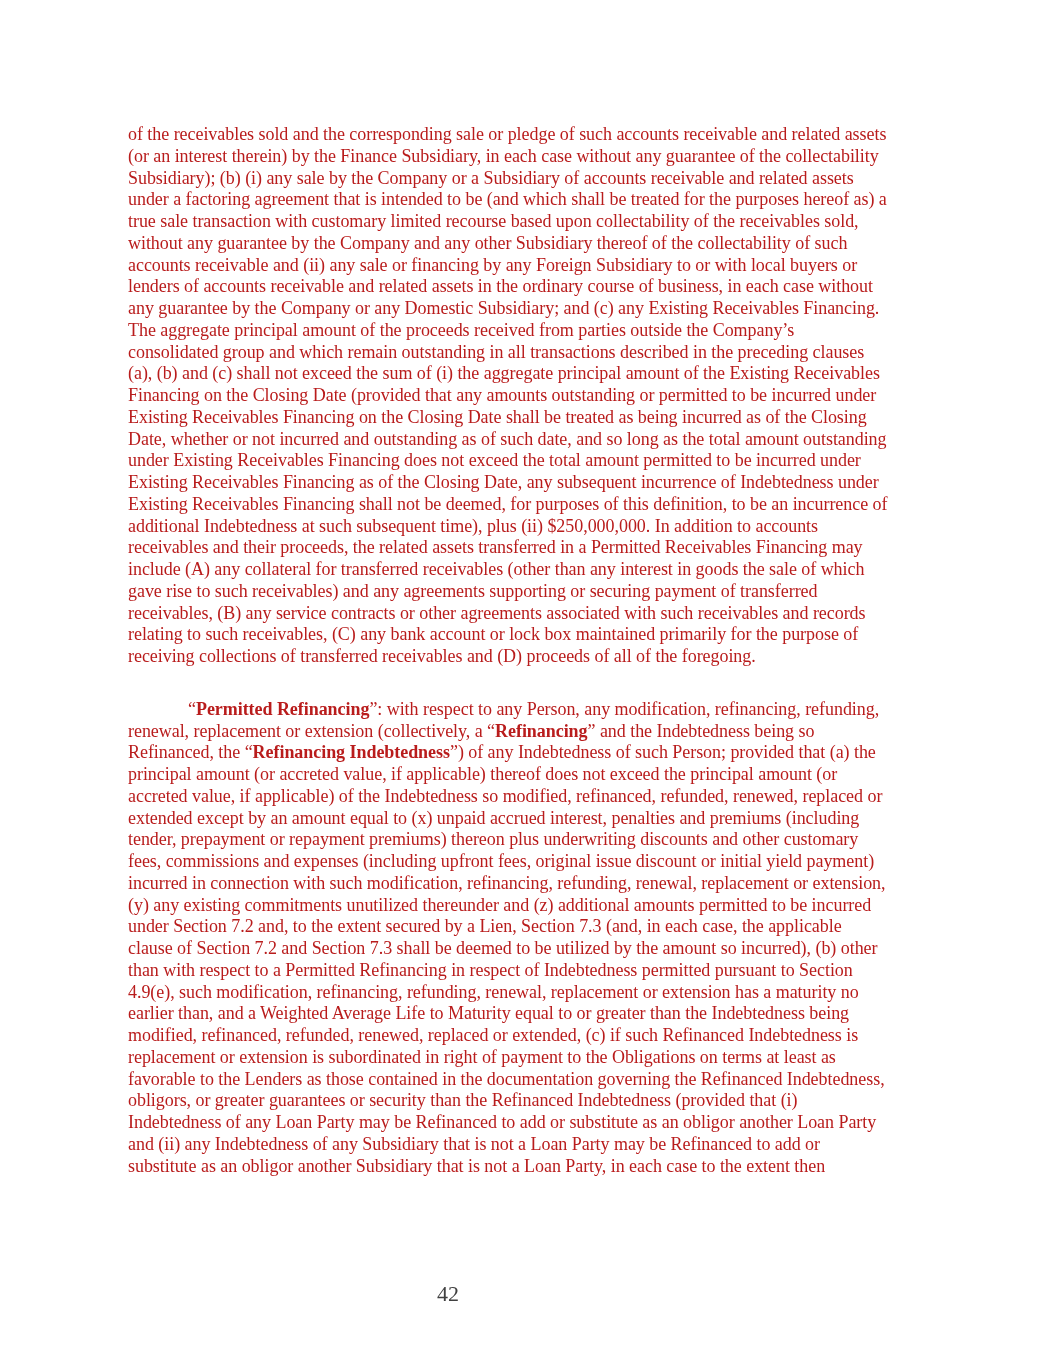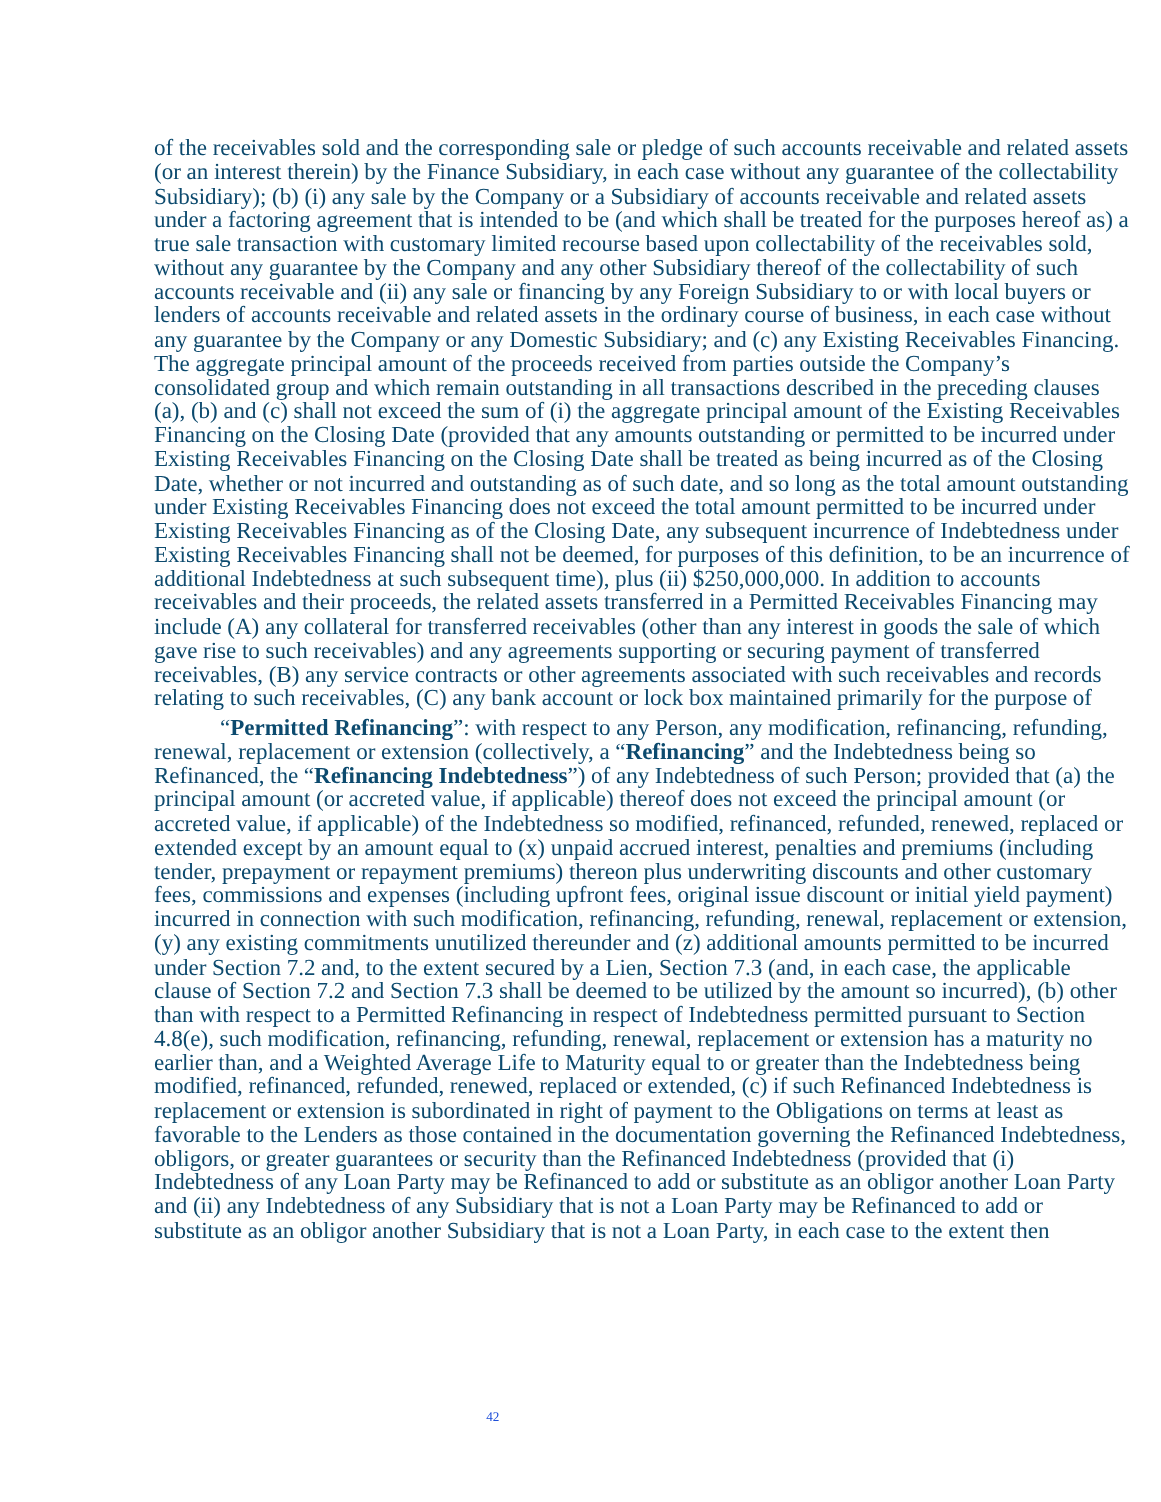--- a/index.html
+++ b/index.html
@@ -1,28 +1,28 @@
 <!DOCTYPE html>
 <html><head>
 <meta charset="utf-8">
 <style>
   html, body { margin: 0; padding: 0; background: #ffffff; }
   body { width: 1055px; height: 1365px; position: relative; overflow: hidden; }
   .page {
-    position: absolute; left: 140px; top: 124px; width: 820px;
-    font-family: "Liberation Serif", serif; font-size: 21px; line-height: 21.75px;
-    color: #0c4a6e; letter-spacing: -0.05px;
+    position: absolute; left: 128px; top: 124px; width: 820px;
+    font-family: "Liberation Serif", serif; font-size: 18px; line-height: 21.75px;
+    color: #b91c1c; letter-spacing: -0.05px;
   }
   .line { white-space: nowrap; height: 21.75px; }
-  .para2 { margin-top: 5px; font-family: Liberation Serif, serif; }
+  .para2 { margin-top: 31px; font-family: Liberation Serif, serif; }
   .indent { padding-left: 60px; }
   b { font-weight: bold; }
   .page-number {
     position: absolute; top: 1281px; left: 0; width: 896px; text-align: center;
-    font-family: "Liberation Serif", serif; font-size: 12px; color: #1d4ed8;
+    font-family: "Liberation Serif", serif; font-size: 22px; color: #404040;
   }
 </style>
 </head>
 <body>
 
 <div class="page">
   <div id="p1">
       <div class="line">of the receivables sold and the corresponding sale or pledge of such accounts receivable and related assets</div>
       <div class="line">(or an interest therein) by the Finance Subsidiary, in each case without any guarantee of the collectability</div>
       <div class="line">Subsidiary); (b) (i) any sale by the Company or a Subsidiary of accounts receivable and related assets</div>
@@ -40,38 +40,39 @@
       <div class="line">Date, whether or not incurred and outstanding as of such date, and so long as the total amount outstanding</div>
       <div class="line">under Existing Receivables Financing does not exceed the total amount permitted to be incurred under</div>
       <div class="line">Existing Receivables Financing as of the Closing Date, any subsequent incurrence of Indebtedness under</div>
       <div class="line">Existing Receivables Financing shall not be deemed, for purposes of this definition, to be an incurrence of</div>
       <div class="line">additional Indebtedness at such subsequent time), plus (ii) $250,000,000.  In addition to accounts</div>
       <div class="line">receivables and their proceeds, the related assets transferred in a Permitted Receivables Financing may</div>
       <div class="line">include (A) any collateral for transferred receivables (other than any interest in goods the sale of which</div>
       <div class="line">gave rise to such receivables) and any agreements supporting or securing payment of transferred</div>
       <div class="line">receivables, (B) any service contracts or other agreements associated with such receivables and records</div>
       <div class="line">relating to such receivables, (C) any bank account or lock box maintained primarily for the purpose of</div>
+      <div class="line">receiving collections of transferred receivables and (D) proceeds of all of the foregoing.</div>
     </div>
 
   <div class="para2" id="p2">
     <div class="line indent"><span>“</span><b>Permitted Refinancing</b><span>”: with respect to any Person, any modification, refinancing, refunding,</span></div>
     <div class="line"><span>renewal, replacement or extension (collectively, a “</span><b>Refinancing</b><span>” and the Indebtedness being so</span></div>
     <div class="line"><span>Refinanced, the “</span><b>Refinancing Indebtedness</b><span>”) of any Indebtedness of such Person; provided that (a) the</span></div>
     <div id="p2-rest">
         <div class="line">principal amount (or accreted value, if applicable) thereof does not exceed the principal amount (or</div>
         <div class="line">accreted value, if applicable) of the Indebtedness so modified, refinanced, refunded, renewed, replaced or</div>
         <div class="line">extended except by an amount equal to (x) unpaid accrued interest, penalties and premiums (including</div>
         <div class="line">tender, prepayment or repayment premiums) thereon plus underwriting discounts and other customary</div>
         <div class="line">fees, commissions and expenses (including upfront fees, original issue discount or initial yield payment)</div>
         <div class="line">incurred in connection with such modification, refinancing, refunding, renewal, replacement or extension,</div>
         <div class="line">(y) any existing commitments unutilized thereunder and (z) additional amounts permitted to be incurred</div>
         <div class="line">under Section 7.2 and, to the extent secured by a Lien, Section 7.3 (and, in each case, the applicable</div>
         <div class="line">clause of Section 7.2 and Section 7.3 shall be deemed to be utilized by the amount so incurred), (b) other</div>
         <div class="line">than with respect to a Permitted Refinancing in respect of Indebtedness permitted pursuant to Section</div>
-        <div class="line">4.8(e), such modification, refinancing, refunding, renewal, replacement or extension has a maturity no</div>
+        <div class="line">4.9(e), such modification, refinancing, refunding, renewal, replacement or extension has a maturity no</div>
         <div class="line">earlier than, and a Weighted Average Life to Maturity equal to or greater than the Indebtedness being</div>
         <div class="line">modified, refinanced, refunded, renewed, replaced or extended, (c) if such Refinanced Indebtedness is</div>
         <div class="line">replacement or extension is subordinated in right of payment to the Obligations on terms at least as</div>
         <div class="line">favorable to the Lenders as those contained in the documentation governing the Refinanced Indebtedness,</div>
         <div class="line">obligors, or greater guarantees or security than the Refinanced Indebtedness (provided that (i)</div>
         <div class="line">Indebtedness of any Loan Party may be Refinanced to add or substitute as an obligor another Loan Party</div>
         <div class="line">and (ii) any Indebtedness of any Subsidiary that is not a Loan Party may be Refinanced to add or</div>
         <div class="line">substitute as an obligor another Subsidiary that is not a Loan Party, in each case to the extent then</div>
       </div>
   </div>

